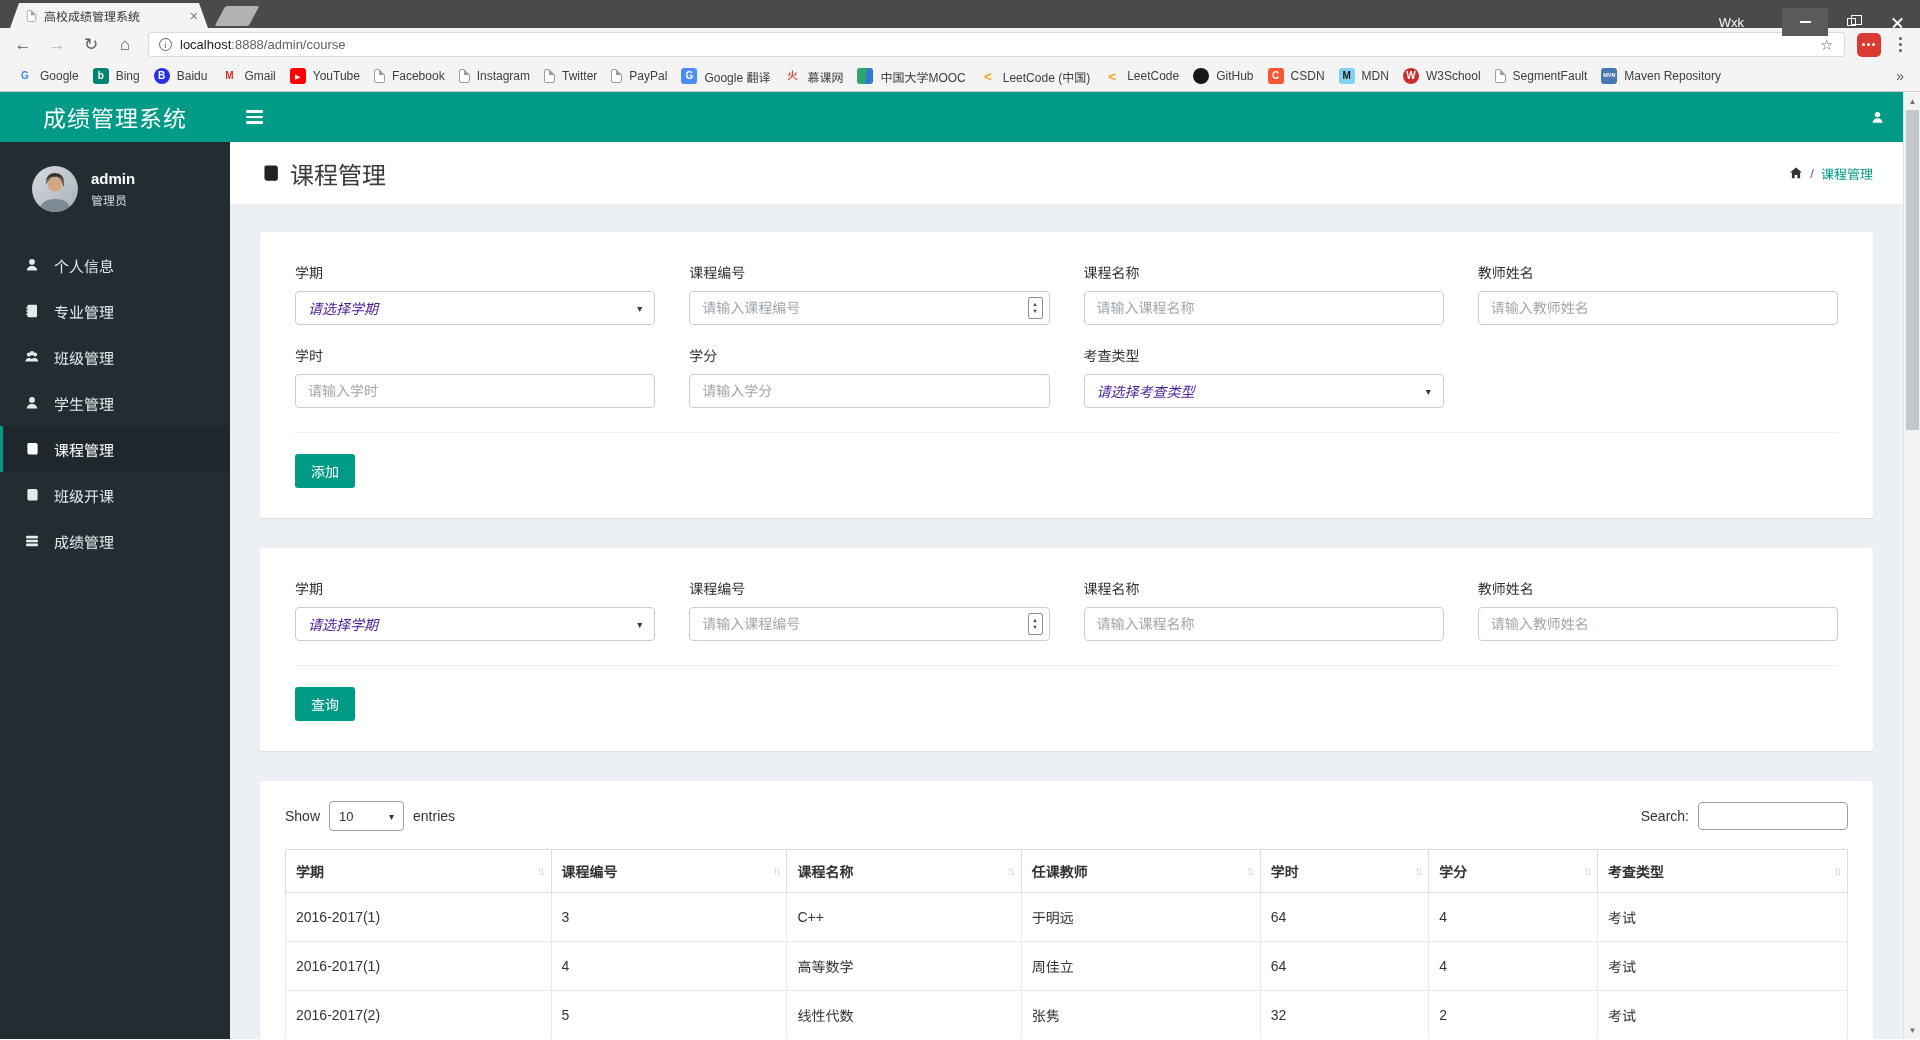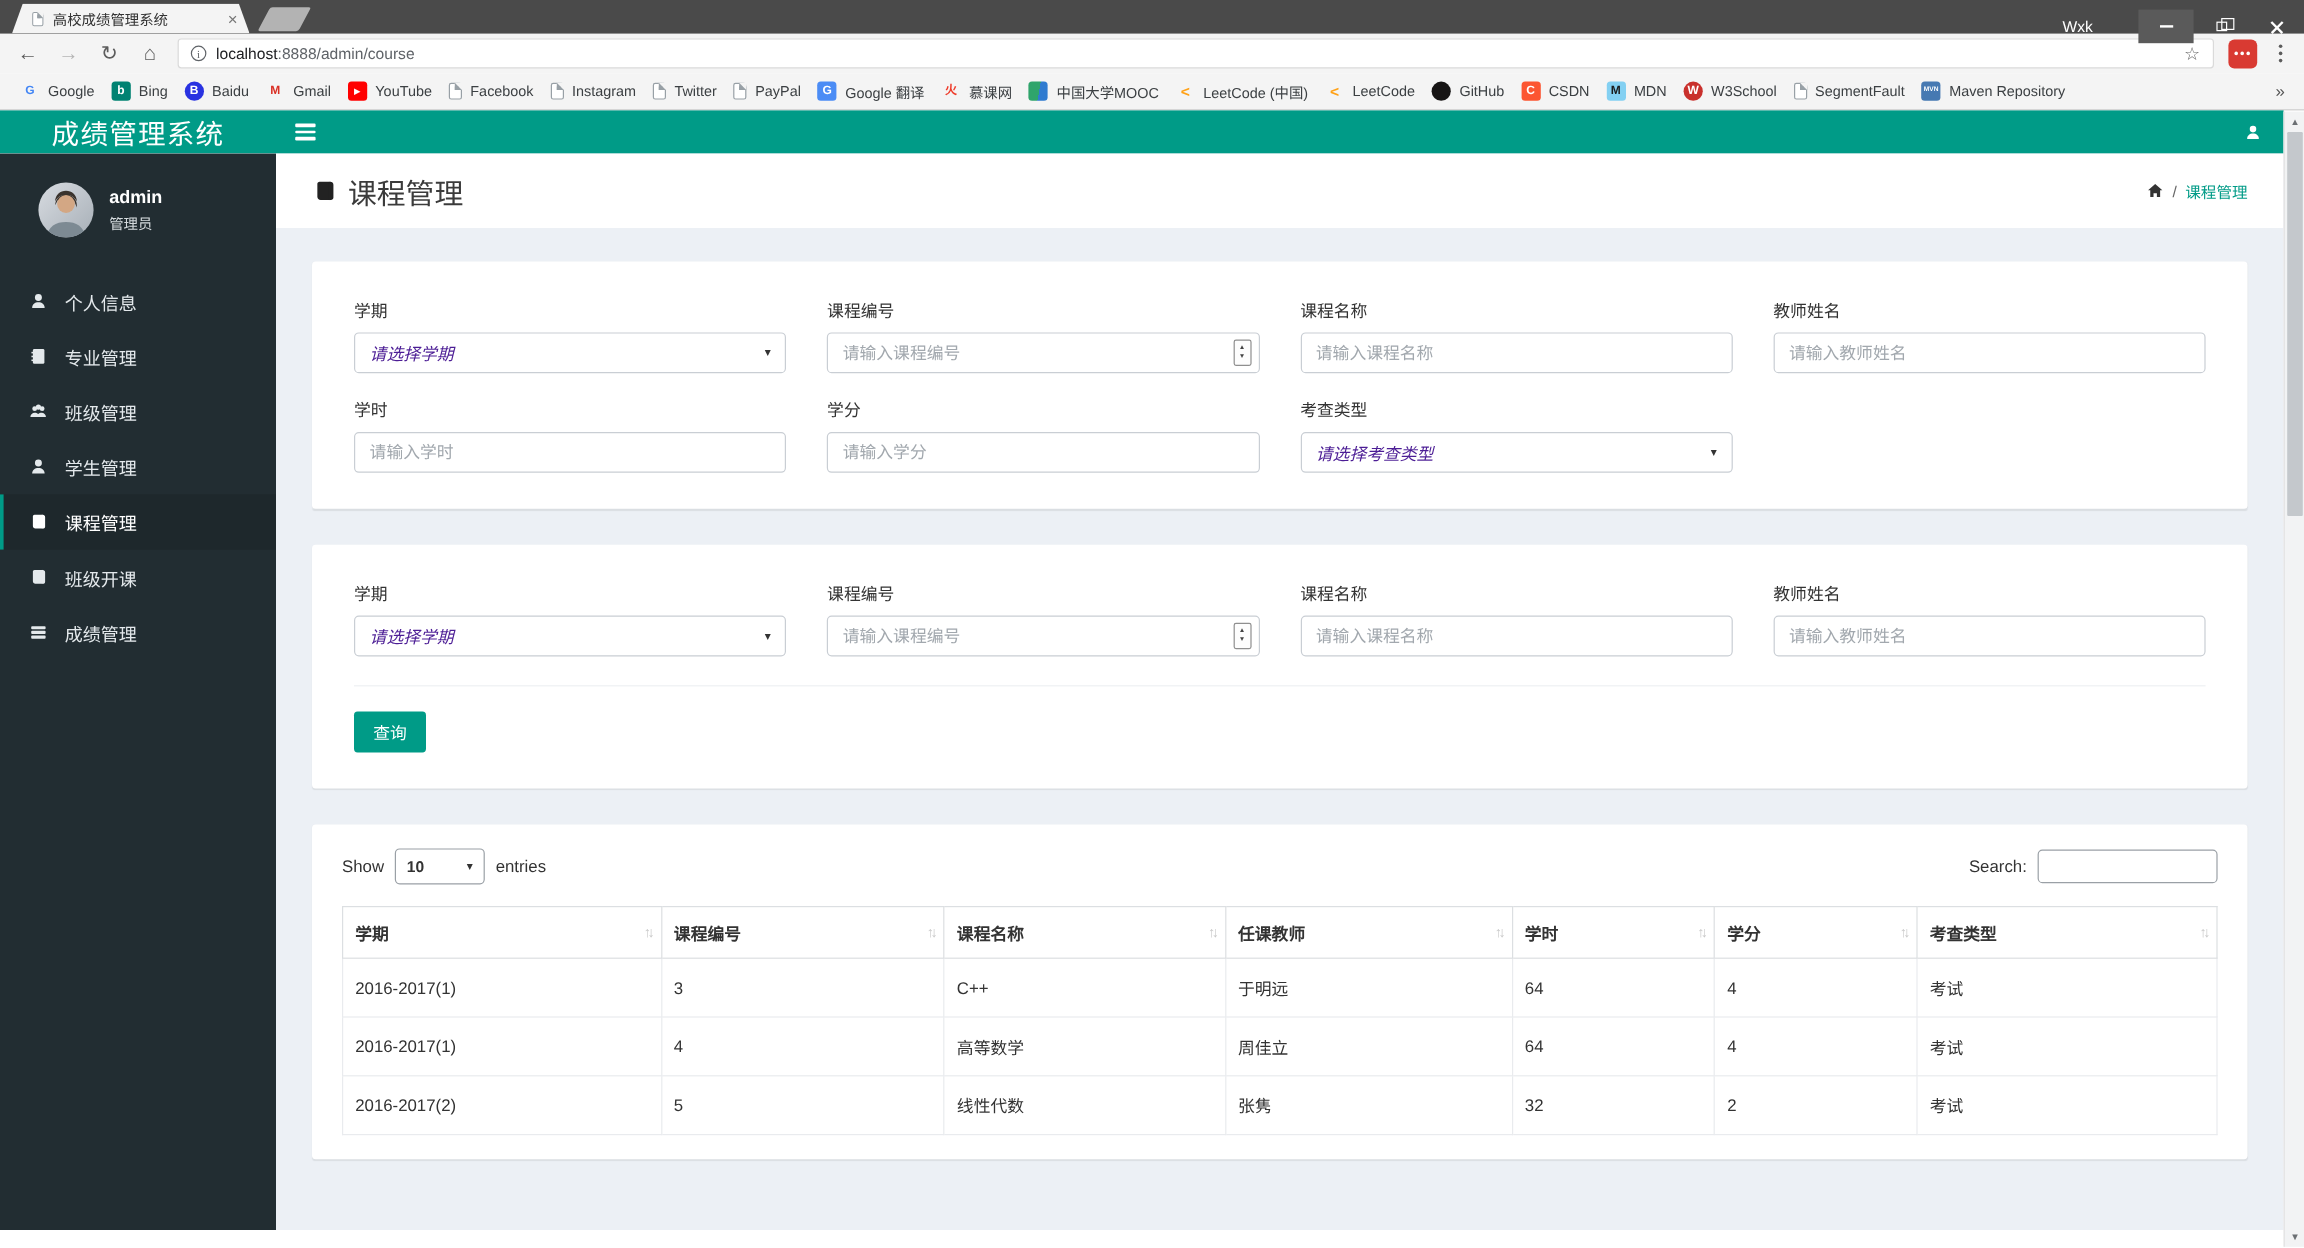--- a/index.html
+++ b/index.html
@@ -53,21 +53,21 @@
   .fav.lc { font-size:13px; }
   .fav.mvn { font-size:5.5px; letter-spacing:0; }
   .doc-fav { width:11px; height:14px; border:1px solid #98a0a6; border-radius:2px;
     background:#fff; position:relative; flex-shrink:0; }
   .doc-fav::before { content:""; position:absolute; top:-1px; right:-1px;
     border:3px solid; border-color:#f4f4f4 #f4f4f4 #98a0a6 #98a0a6; }
   .bm-overflow { margin-left:auto; color:#555; font-size:14px; padding:0 6px; }
 
   
   .app { height:947px; position:relative; }
-  .navbar { height:36px; background:#009b87; display:flex; align-items:stretch; margin-right:17px; }
+  .navbar { height:50px; background:#009b87; display:flex; align-items:stretch; margin-right:17px; }
   .logo { width:230px; color:#fff; font-size:23px; display:flex; align-items:center;
     justify-content:center; letter-spacing:1px; }
   .hamburger { width:48px; display:flex; flex-direction:column; gap:3px;
     align-items:center; justify-content:center; }
   .hamburger i { width:17px; height:2.4px; background:#fff; border-radius:1px; }
   .nav-user { margin-left:auto; width:52px; display:flex; align-items:center; justify-content:center; color:#fff; }
 
   .body-row { display:flex; height:897px; background:#ecf0f5; margin-right:17px; }
   .sidebar { width:230px; background:#222d32; flex-shrink:0; }
   .user-panel { display:flex; align-items:center; gap:13px; padding:24px 16px 18px 32px; }
@@ -108,21 +108,21 @@
     width:15px; height:22px; border:1px solid #8f8f8f; border-radius:2px; background:#fdfdfd;
     display:flex; flex-direction:column; align-items:center; justify-content:center; gap:1px;
     font-size:5.5px; color:#444; line-height:1; }
   .form-footer { border-top:1px solid #eef1f3; margin-top:24px; padding-top:21px; }
   .btn { background:#009b87; color:#fff; border:none; border-radius:3px; padding:0 16px;
     height:34px; font-size:14px; cursor:pointer; font-family:inherit; }
 
   .dt-controls { display:flex; align-items:center; font-size:14px; color:#333; margin-bottom:18px; }
   .entries-select { width:75px; height:30px; border:1px solid #9aa0a6; border-radius:4px;
     display:flex; align-items:center; justify-content:space-between; padding:0 9px;
-    margin:0 9px; font-size:13px; color:#333;font-weight:bold; }
+    margin:0 9px; font-size:13px; color:#333; }
   .entries-select .caret { font-size:10px; color:#333; }
   .dt-search { margin-left:auto; display:flex; align-items:center; gap:9px; }
   .search-input { width:150px; height:28px; border:1px solid #9aa0a6; border-radius:4px; outline:none; padding:0 8px; font-size:13px; }
 
   table.dt { width:100%; border-collapse:collapse; font-size:14px; color:#333; table-layout:fixed; }
   .dt th { text-align:left; font-weight:bold; padding:11px 10px; border:1px solid #dcdfe2;
     position:relative; }
   .dt td { padding:14px 10px; border:1px solid #e9ebee; }
   .sort-icon { position:absolute; right:8px; top:50%; transform:translateY(-50%);
     color:#c9c9c9; font-size:12px; letter-spacing:-3px; }
@@ -506,20 +506,23 @@
                 <div class="field">
                   <label>考查类型</label>
                   <div class="control fake-select">
                     <span class="ph">请选择考查类型</span>
                     <span class="caret">▾</span>
                   </div>
 
                 </div>
 
             </div>
+            <div class="form-footer">
+              <button class="btn">添加</button>
+            </div>
           </div>
 
           <div class="panel">
             <div class="form-grid">
 
                 <div class="field">
                   <label>学期</label>
                   <div class="control fake-select">
                     <span class="ph">请选择学期</span>
                     <span class="caret">▾</span>

